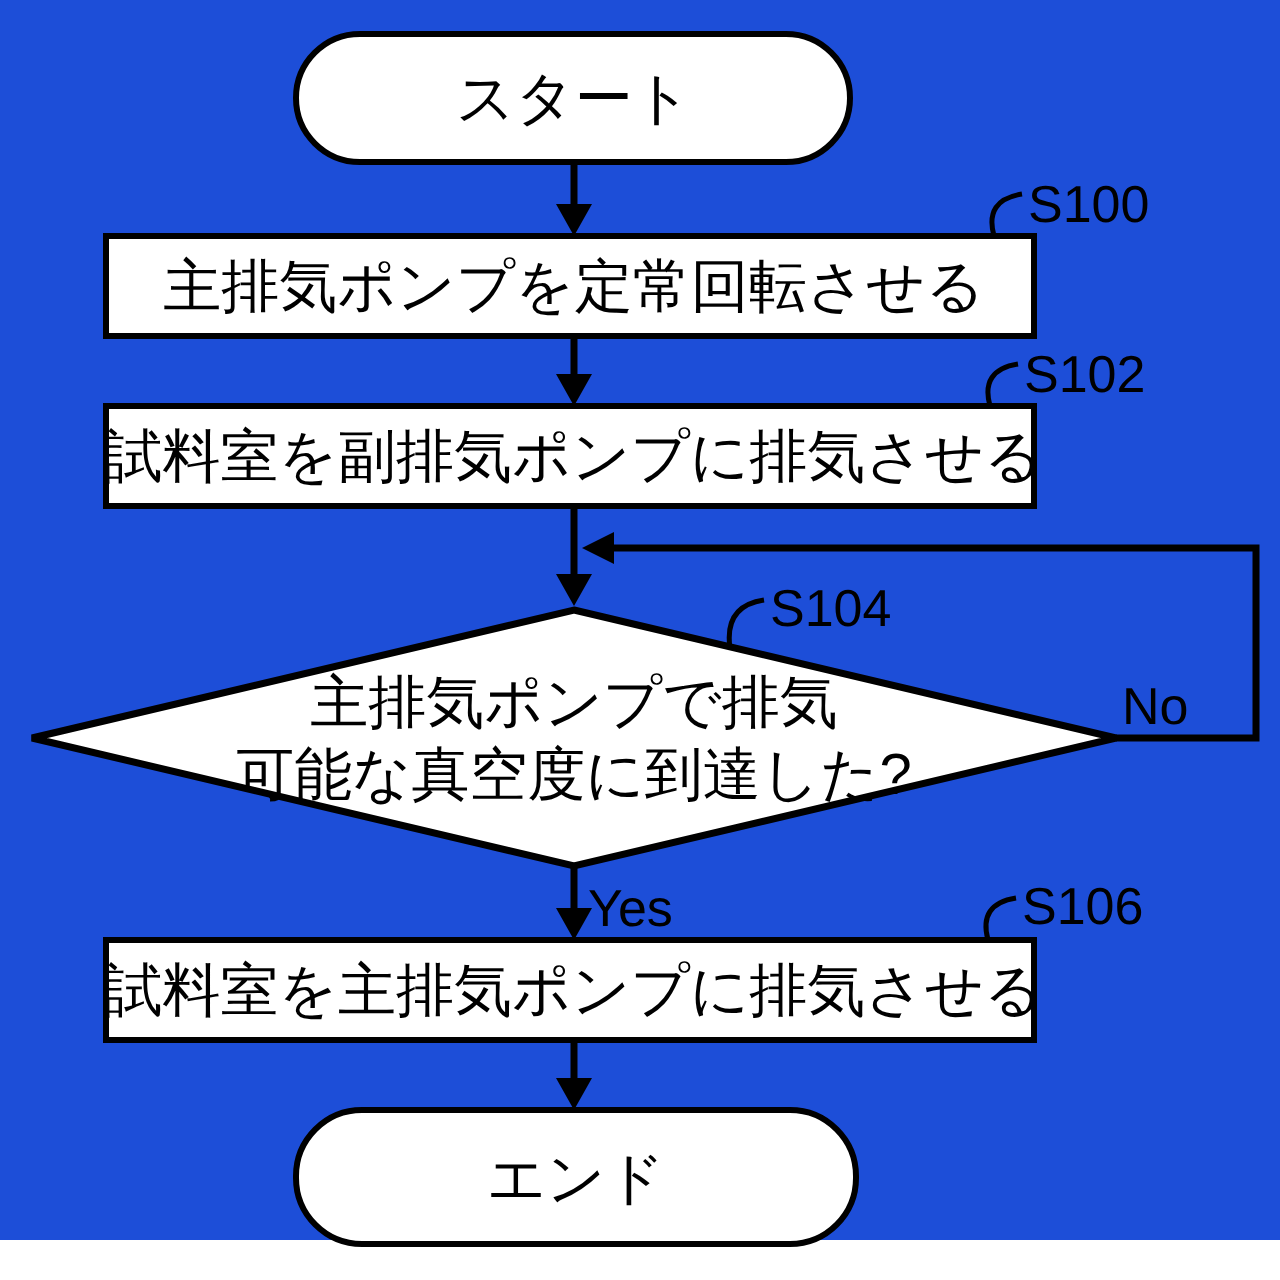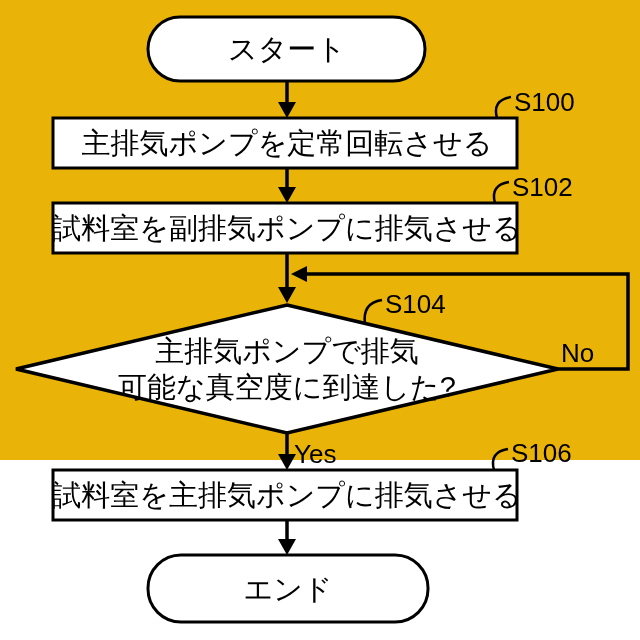--- a/index.html
+++ b/index.html
@@ -6,22 +6,22 @@
     margin: 0;
     padding: 0;
     background: #ffffff;
     width: 640px;
     height: 640px;
     overflow: hidden;
   }
   .stage {
     position: relative;
     width: 640px;
-    height: 460px;
-    background: #eab308;
+    height: 620px;
+    background: #1d4ed8;
   }
   svg { display: block; }
   .shape {
     fill: #ffffff;
     stroke: #000000;
     stroke-width: 3;
   }
   .diamond {
     fill: #ffffff;
     stroke: #000000;

